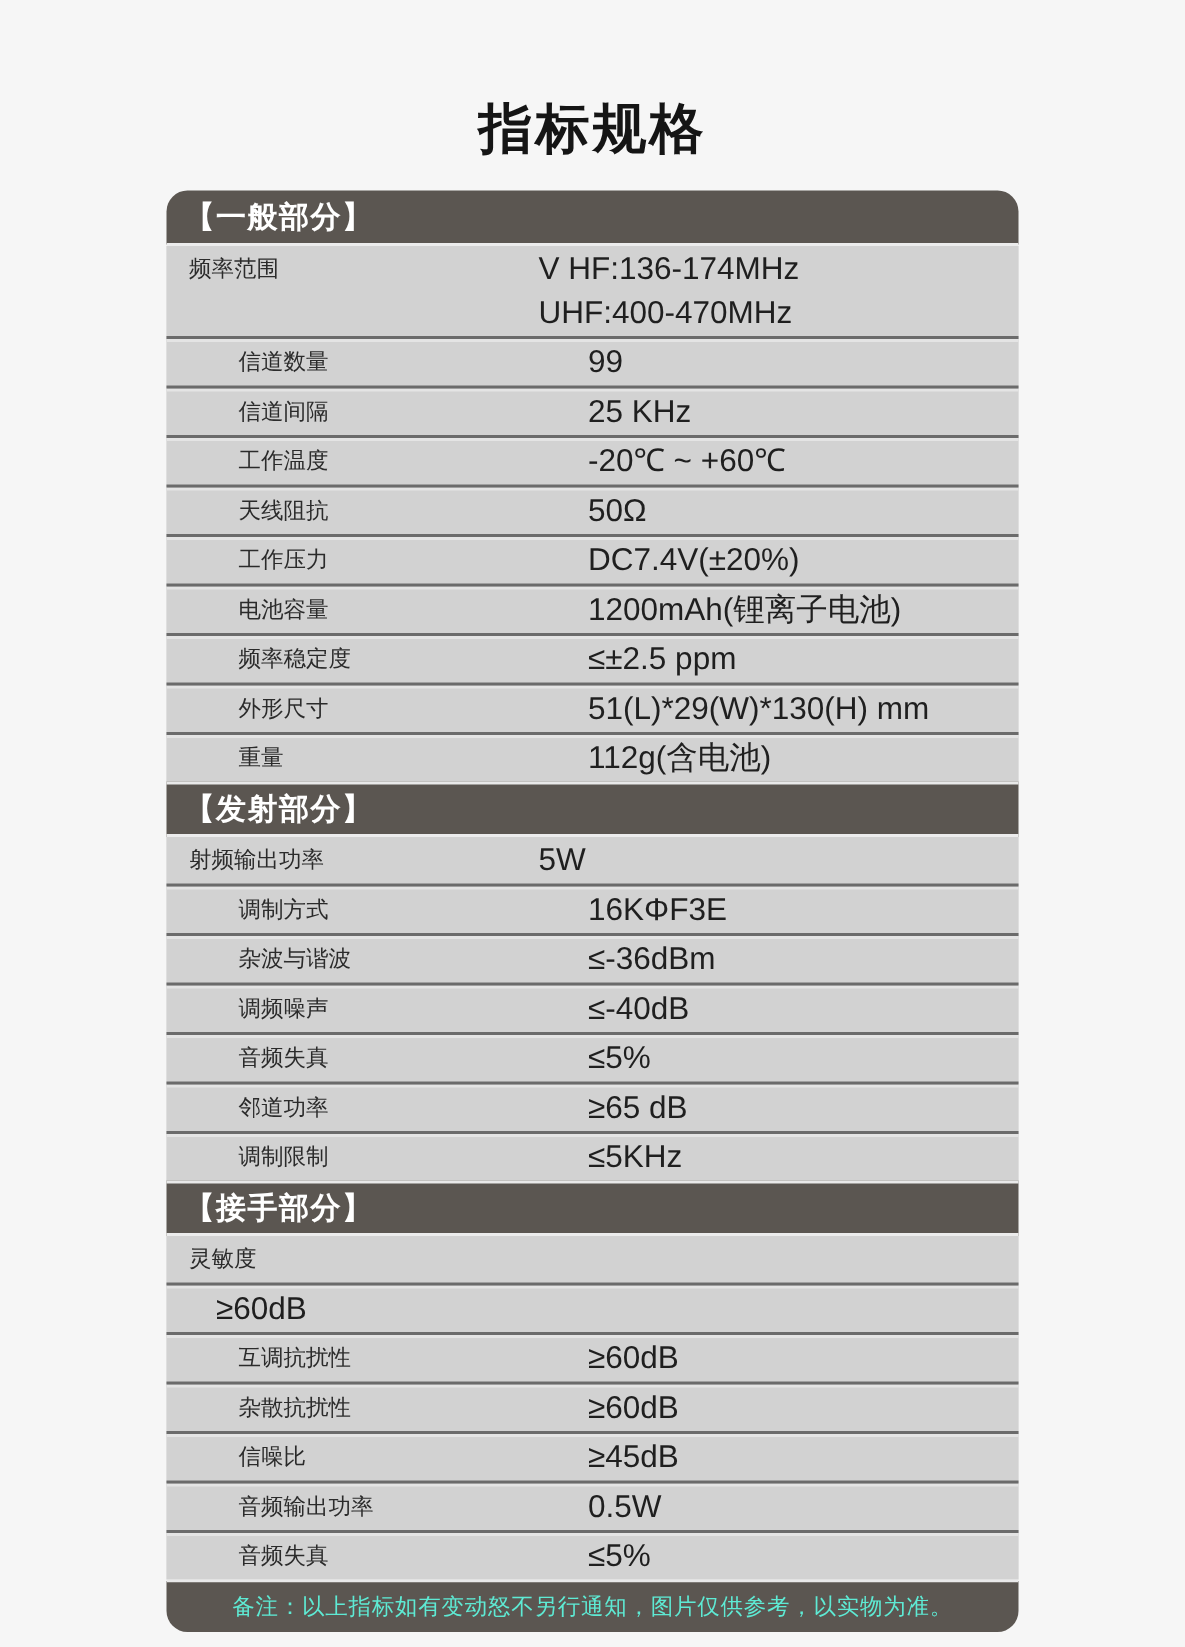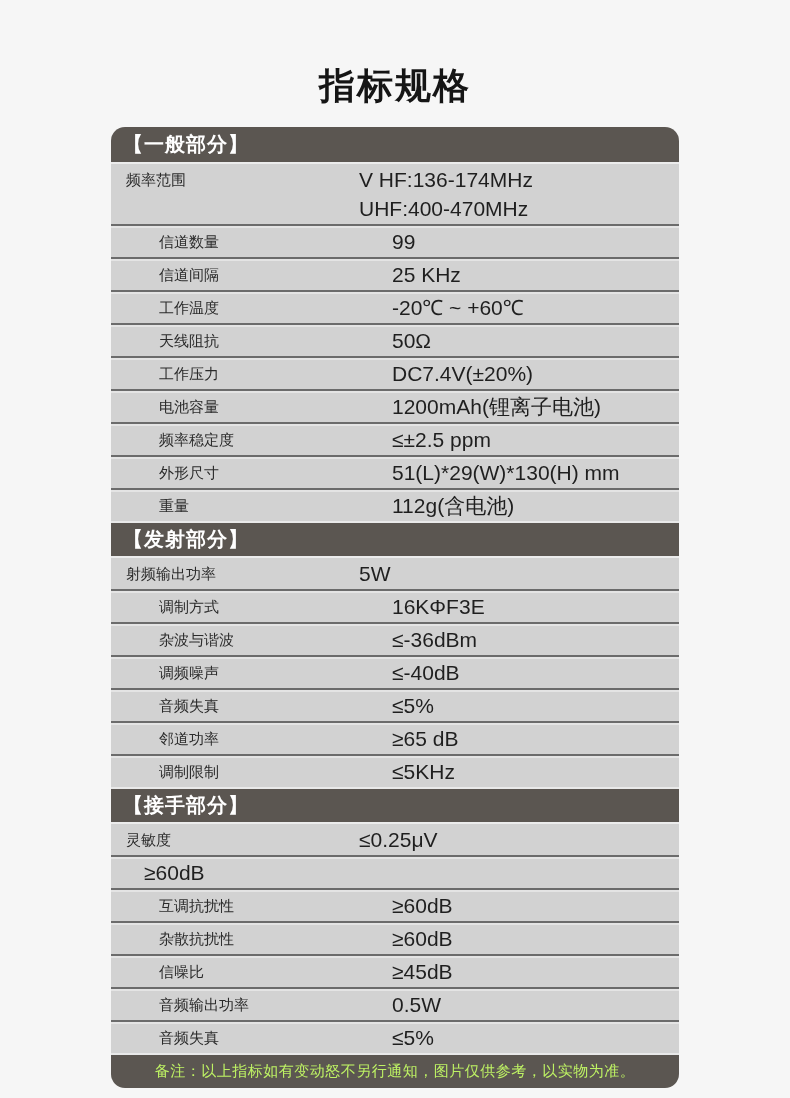--- a/index.html
+++ b/index.html
@@ -79,21 +79,21 @@
   .row-values{
     flex:1 1 auto;
   }
   .value-line{
     font-size:21px;
     line-height:29px;
     color:#1f1f1f;
   }
   .table-footer{
     background:var(--bar);
-    color:#bef264;
+    color:#5eead4;
     height:35px;
     display:flex;
     align-items:center;
     justify-content:center;
     border-radius:0 0 14px 14px;
     border-top:2px solid #e9e9e9;
   }
   .footer-note{
     font-size:15px;
     letter-spacing:0.5px;
@@ -241,23 +241,20 @@
 </div>
   </section>
 
   <section class="spec-section">
     <div class="section-header">
       <span class="section-title">【接手部分】</span>
     </div>
     <div class="section-body">
   <div class="spec-row">
     <div class="row-label">灵敏度</div>
-    <div class="row-values">
-              <div class="value-line">≤0.25μV</div>
-            </div>
   </div>
 
   <div class="spec-row">
     <div class="row-values">
               <div class="value-line">≥60dB</div>
             </div>
   </div>
 
   <div class="spec-row">
     <div class="row-label">互调抗扰性</div>

